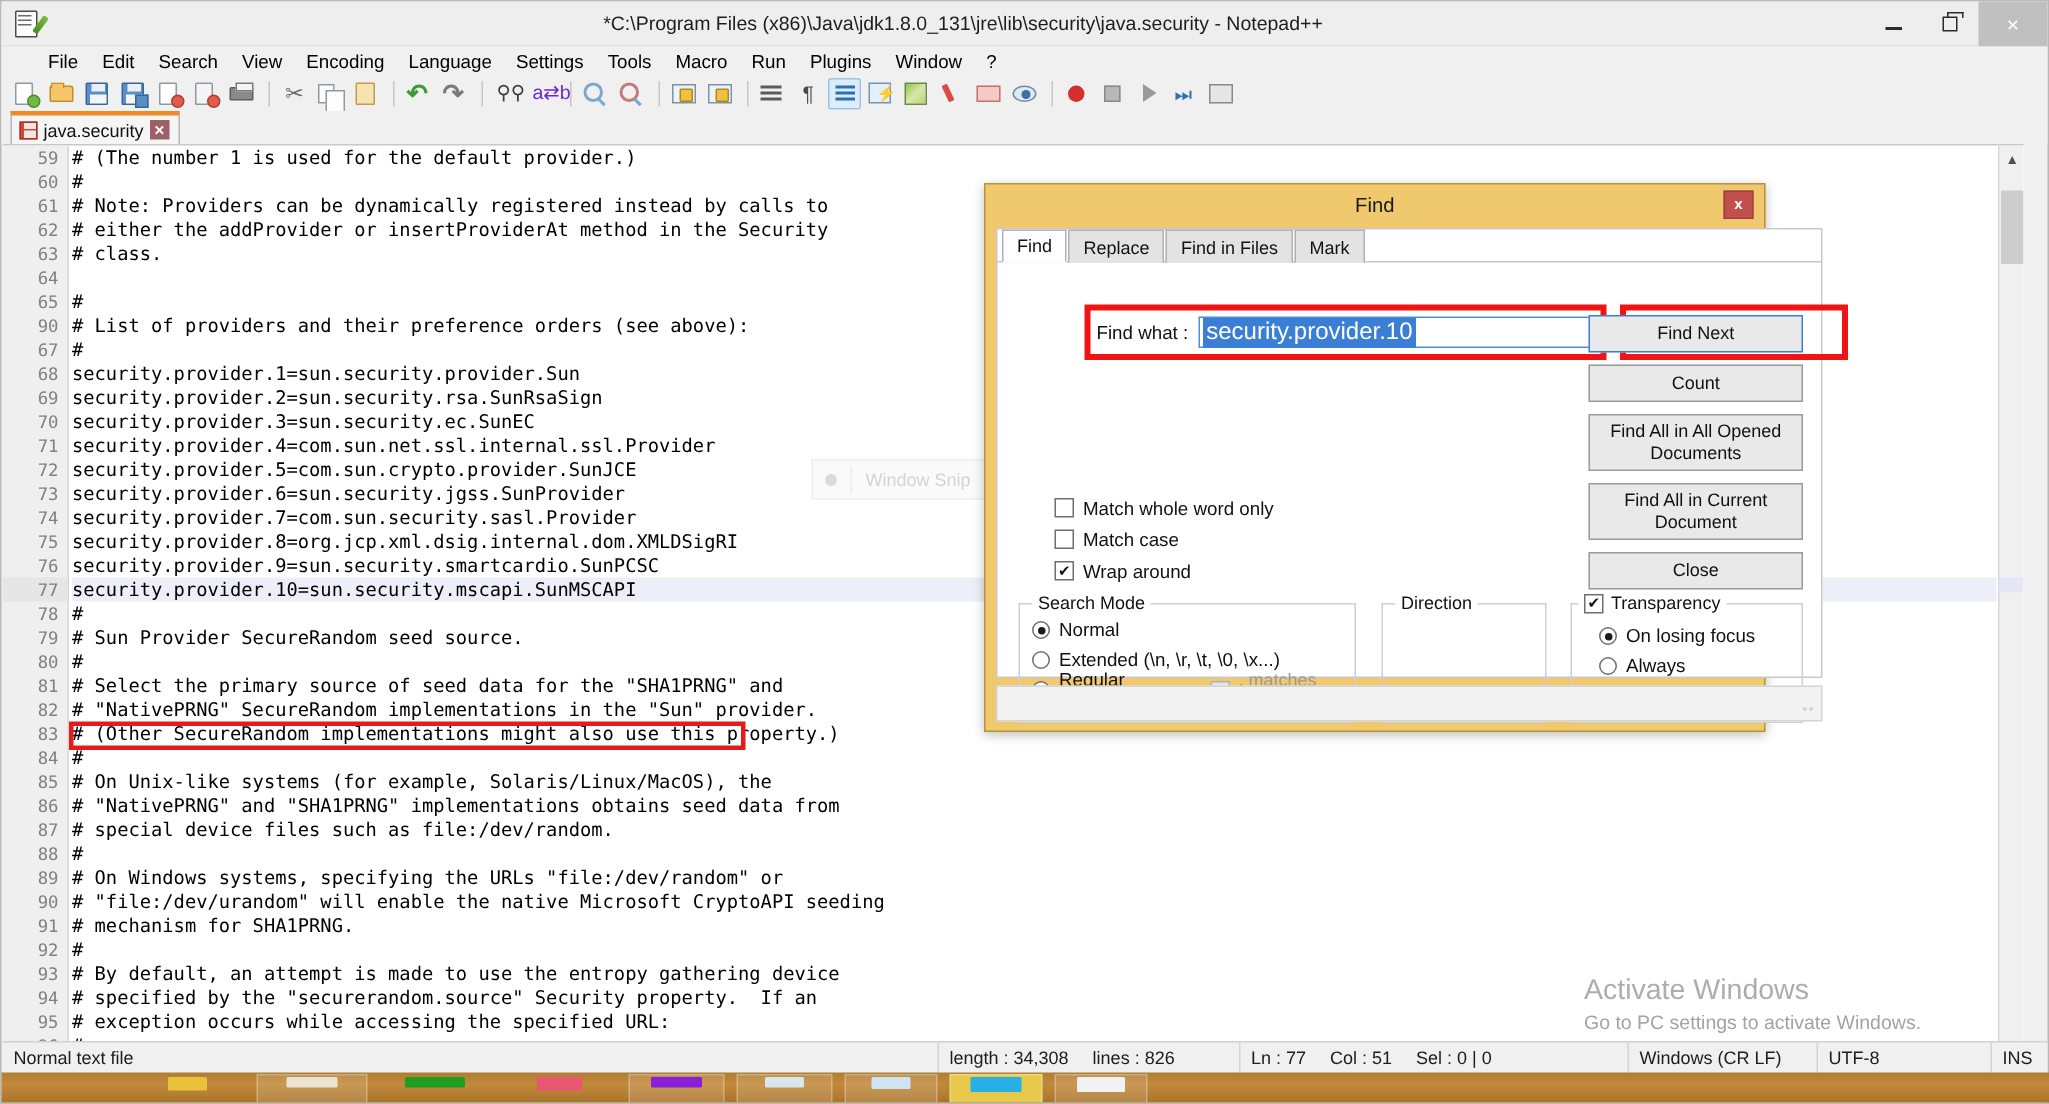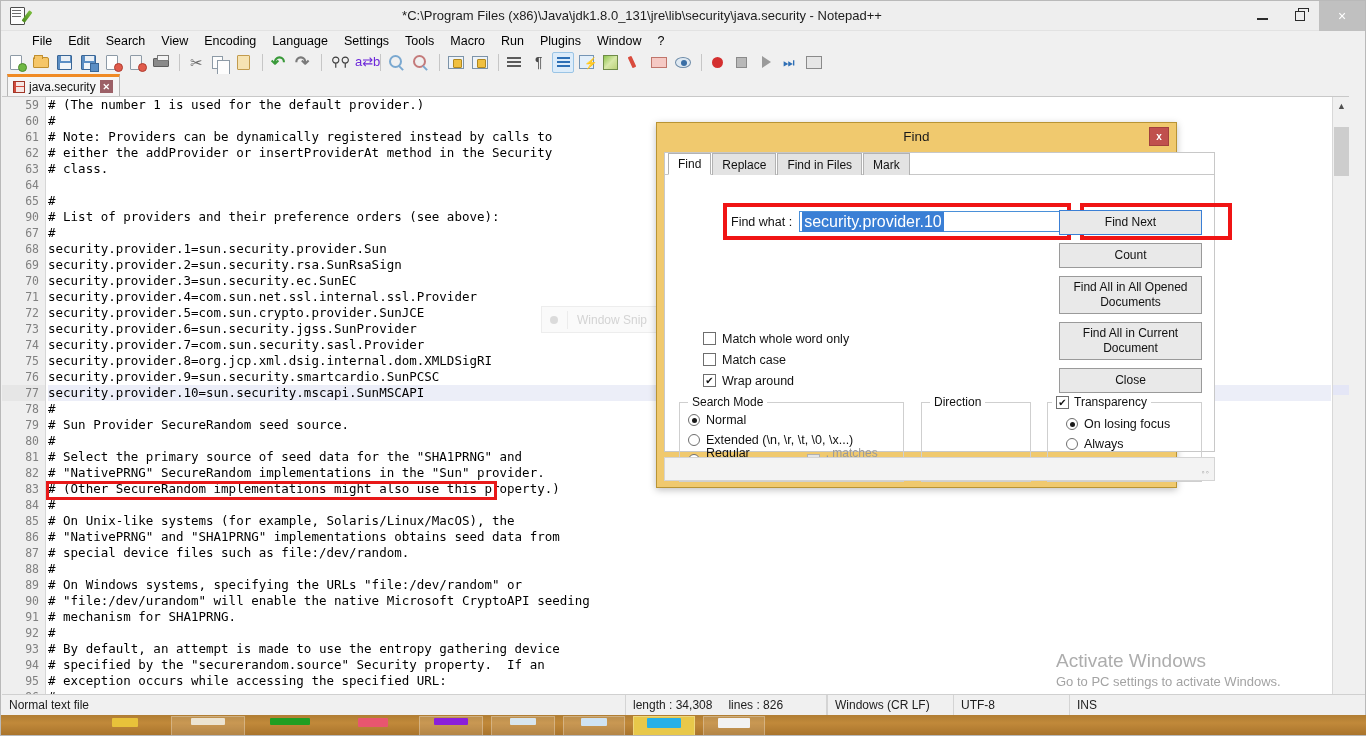--- a/index.html
+++ b/index.html
@@ -678,20 +678,25 @@
   </div>
 
   <div class="statusbar">
     <div class="sb-cell" style="width:623px">Normal text file</div>
     <div class="sb-sep"></div>
     <div class="sb-cell sb-group" style="width:200px">
       <span>length : 34,308</span>
       <span>lines : 826</span>
     </div>
     <div class="sb-sep"></div>
+    <div class="sb-cell sb-group" style="width:258px">
+      <span>Ln : 77</span>
+      <span>Col : 51</span>
+      <span>Sel : 0 | 0</span>
+    </div>
     <div class="sb-sep"></div>
     <div class="sb-cell" style="width:125px">Windows (CR LF)</div>
     <div class="sb-sep"></div>
     <div class="sb-cell" style="width:115px">UTF-8</div>
     <div class="sb-sep"></div>
     <div class="sb-cell" style="flex:1">INS</div>
   </div>
 
   <div class="taskbar" id="taskbar">
       <div class="tk" style="width: 82px;"></div>

